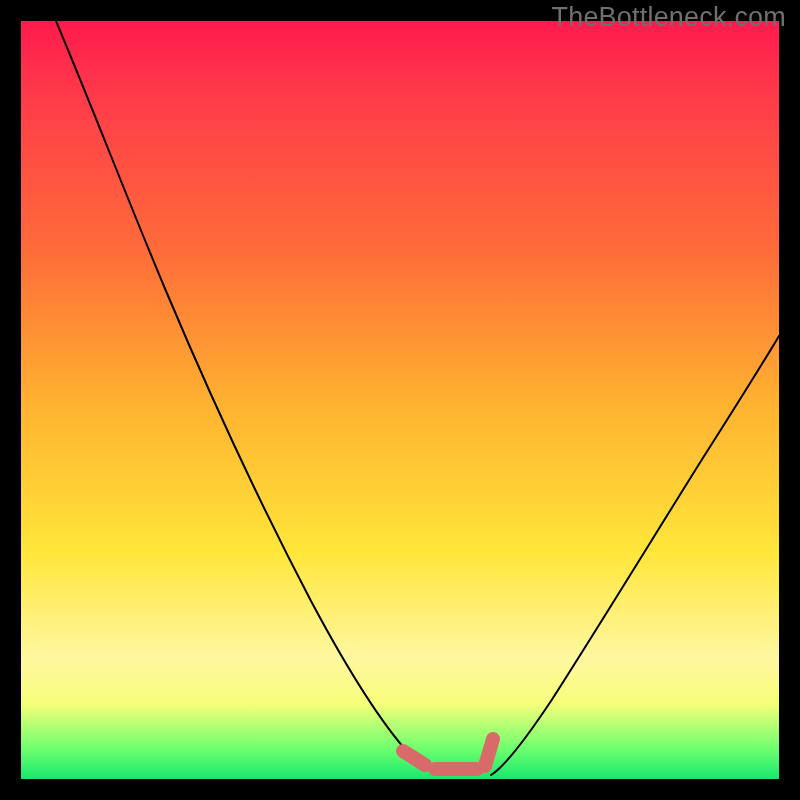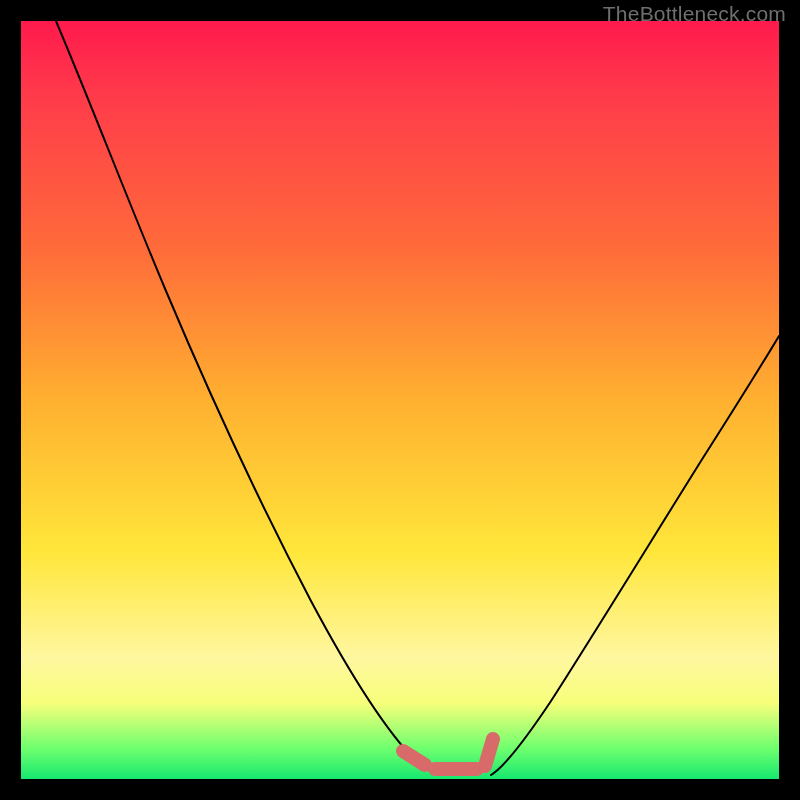--- a/index.html
+++ b/index.html
@@ -34,21 +34,21 @@
       #f7ff7a 90%,
       #6eff6e 96%,
       #17e86f 100%
     );
   }
   .watermark {
     position: absolute;
     top: 2px;
     right: 14px;
     color: #6f6f6f;
-    font-size: 21px;
+    font-size: 27px;
     font-weight: 500;
     letter-spacing: 0.2px;
     font-family: Arial, Helvetica, sans-serif;
   }
   svg.curves {
     position: absolute;
     inset: 0;
   }
   .curve {
     fill: none;

